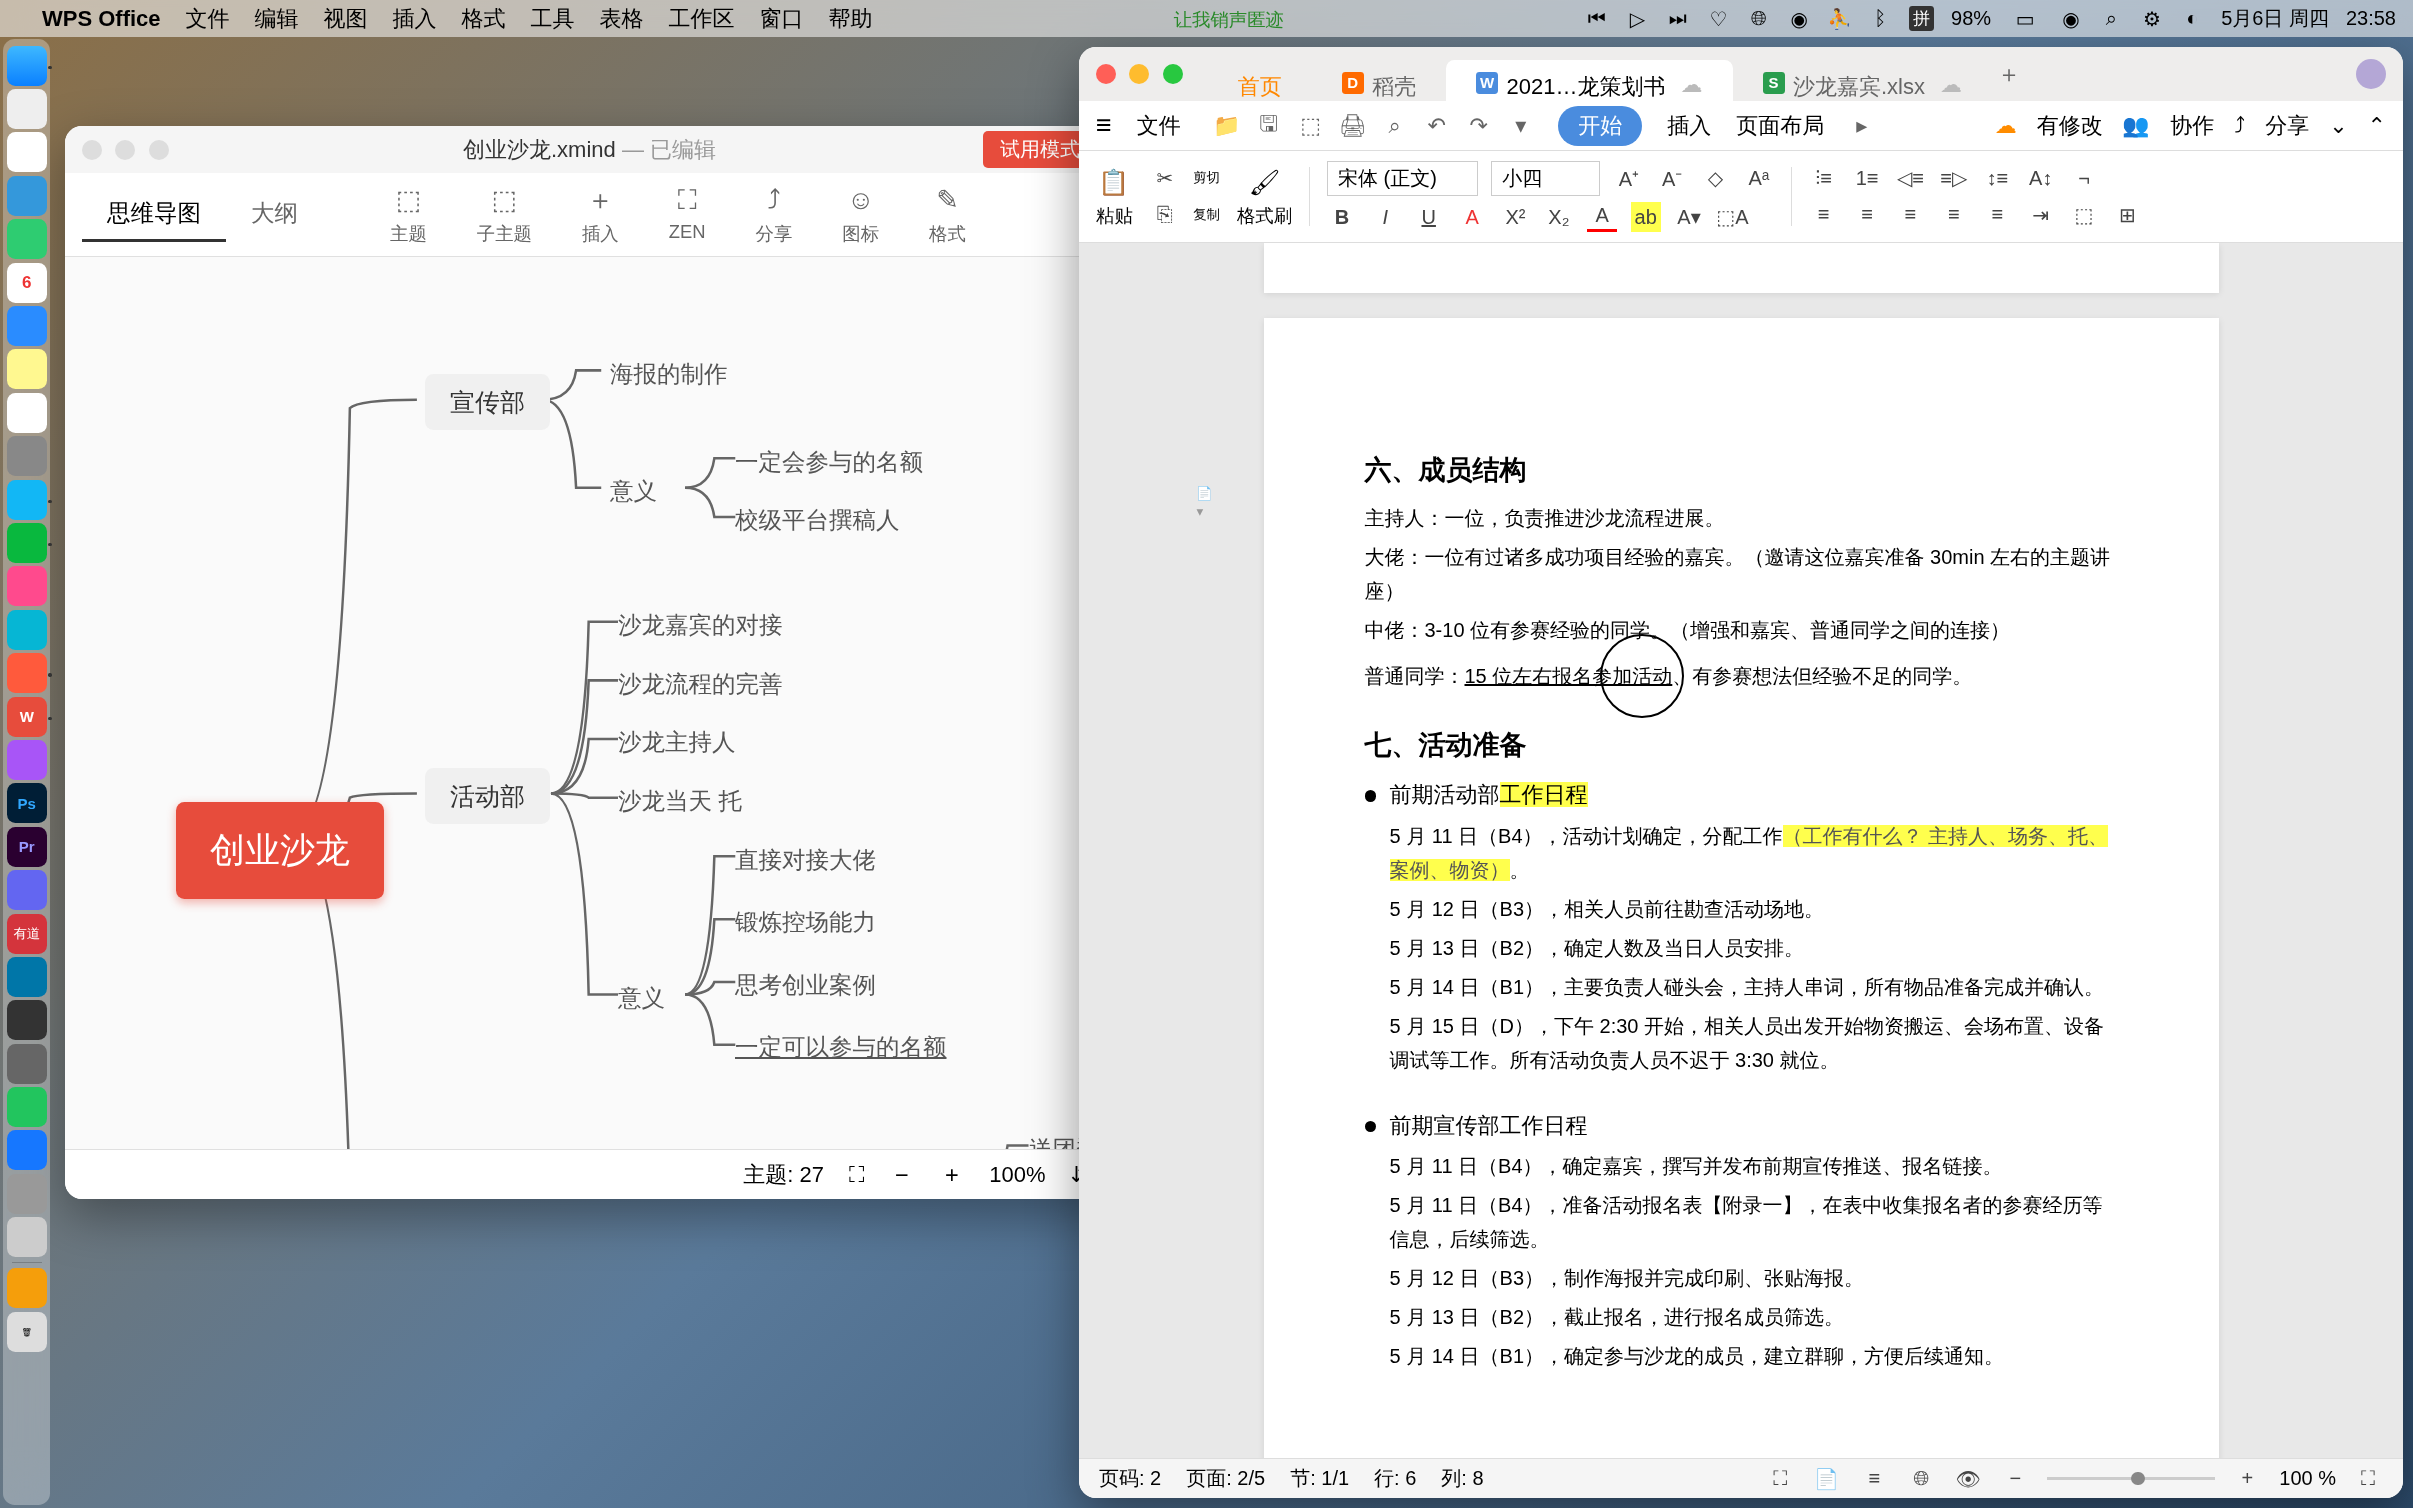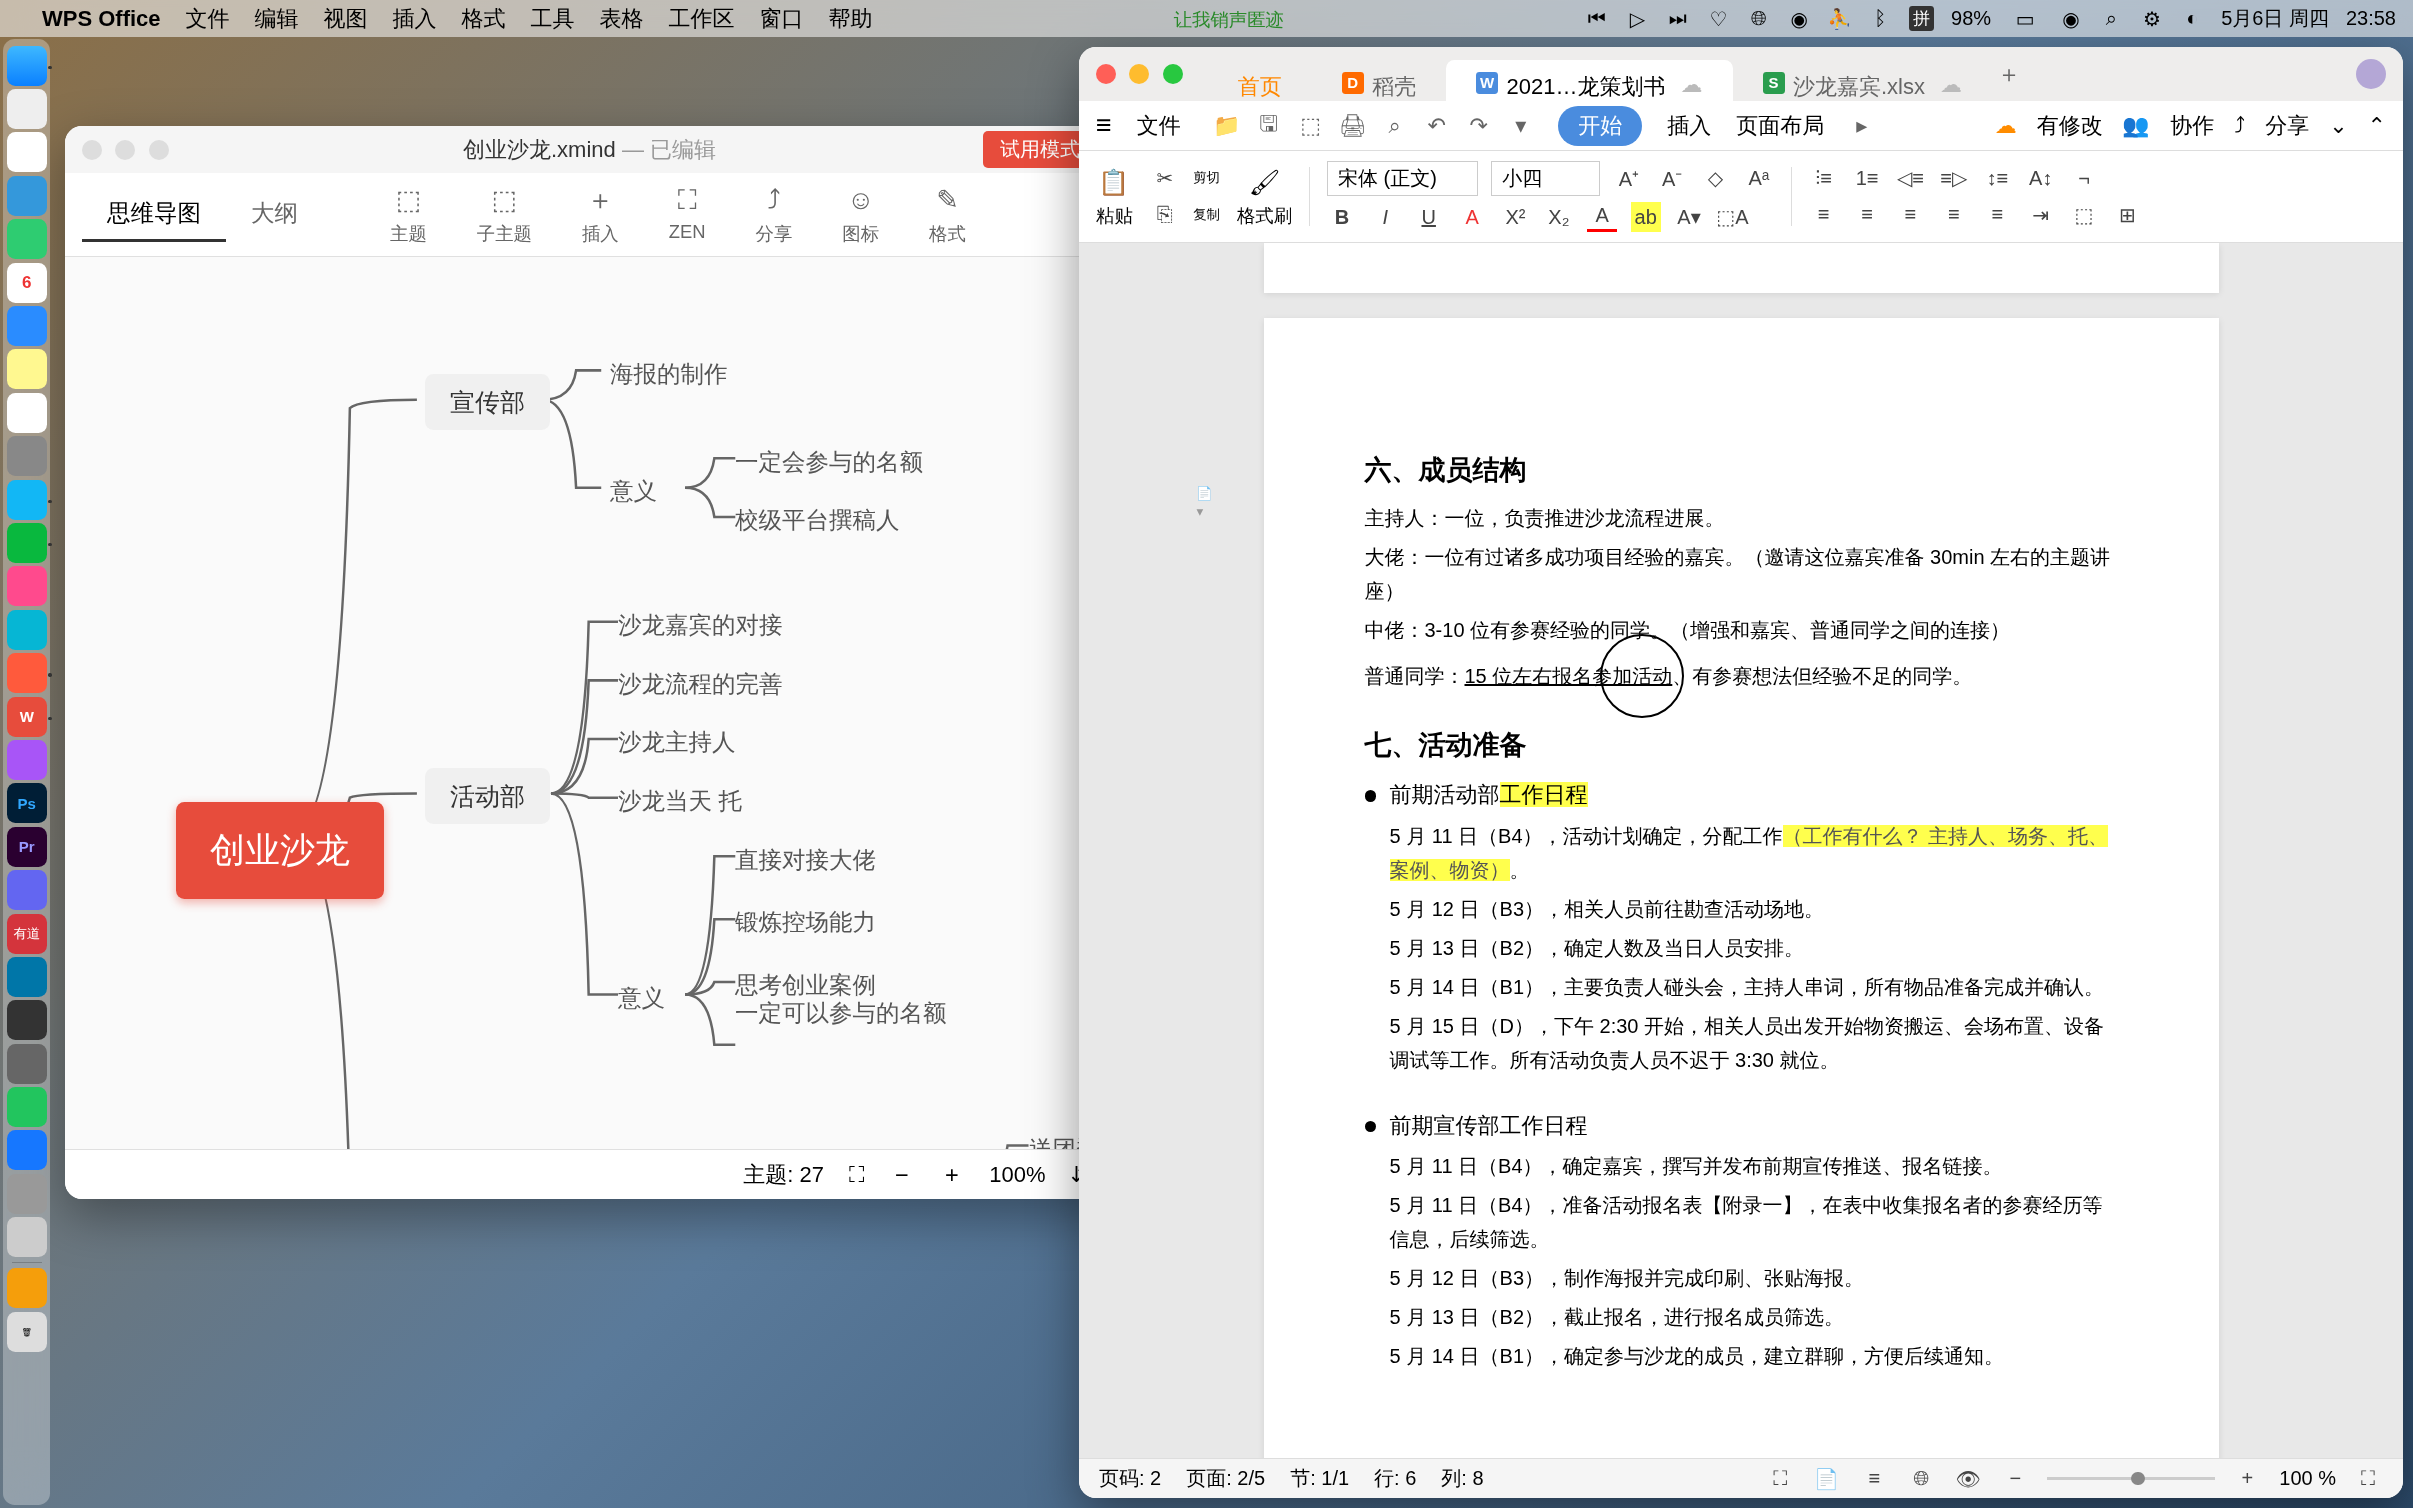--- a/index.html
+++ b/index.html
@@ -285,21 +285,21 @@
     <div class="mm-sub" style="left:670px;top:189px;">一定会参与的名额</div>
     <div class="mm-sub" style="left:670px;top:247px;">校级平台撰稿人</div>
     <div class="mm-sub" style="left:553px;top:352px;">沙龙嘉宾的对接</div>
     <div class="mm-sub" style="left:553px;top:411px;">沙龙流程的完善</div>
     <div class="mm-sub" style="left:553px;top:469px;">沙龙主持人</div>
     <div class="mm-sub" style="left:553px;top:528px;">沙龙当天 托</div>
     <div class="mm-sub" style="left:553px;top:725px;">意义</div>
     <div class="mm-sub" style="left:670px;top:587px;">直接对接大佬</div>
     <div class="mm-sub" style="left:670px;top:649px;">锻炼控场能力</div>
     <div class="mm-sub" style="left:670px;top:712px;">思考创业案例</div>
-    <div class="mm-sub" style="left:670px;top:740px;">一定可以参与的名额</div>
+    <div class="mm-sub" style="left:670px;top:774px;text-decoration:underline;">一定可以参与的名额</div>
 
     <div class="mm-sub" style="left:964px;top:876px;">送团委</div>
 
   </div>
   <div class="xmind-statusbar">
     <span>主题: 27</span>
     <span>⛶</span>
     <button class="zoom-btn">−</button>
     <button class="zoom-btn">+</button>
     <span>100%</span>

